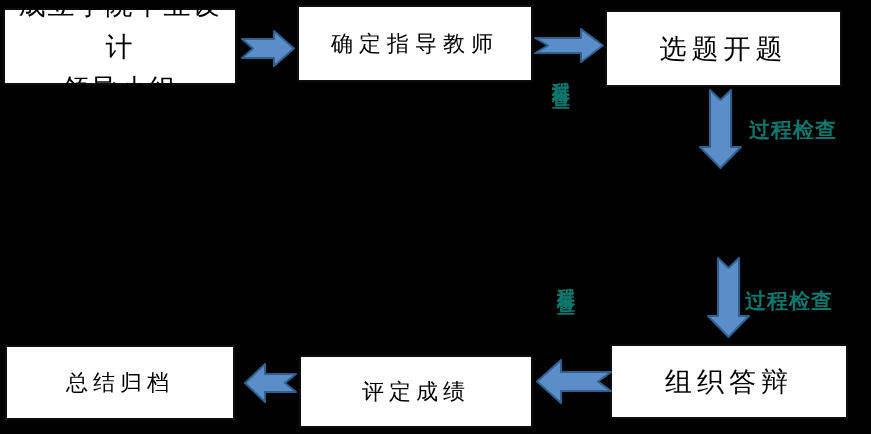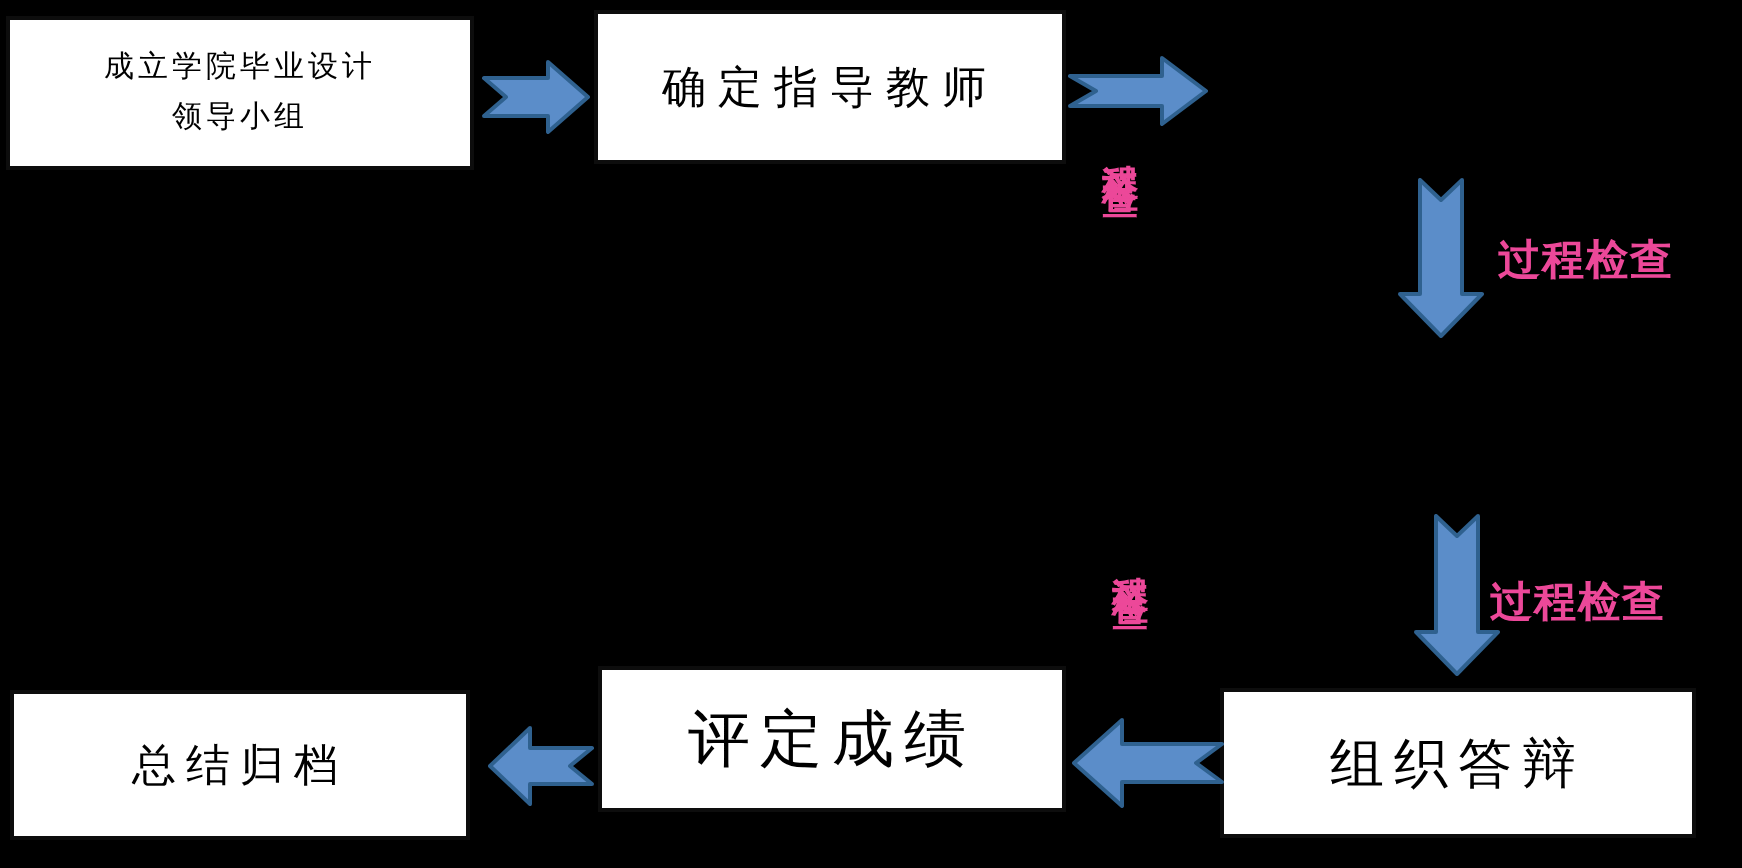--- a/index.html
+++ b/index.html
@@ -20,46 +20,46 @@
     background: #ffffff;
     border: 2px solid #0d0d0d;
     box-sizing: border-box;
     display: flex;
     align-items: center;
     justify-content: center;
     text-align: center;
     color: #000000;
   }
   .box .txt { white-space: pre-line; }
-  #box-establish { left: 3px;   top: 8px;   width: 234px; height: 77px; font-size: 15px; line-height: 25px; letter-spacing: 2px; }
+  #box-establish { left: 3px;   top: 8px;   width: 234px; height: 77px; font-size: 27px; line-height: 42px; letter-spacing: 2px; }
   #box-teacher   { left: 297px; top: 5px;   width: 236px; height: 77px; font-size: 22px; letter-spacing: 6px; }
   #box-topic     { left: 605px; top: 10px;  width: 237px; height: 77px; font-size: 27px; letter-spacing: 5px; }
   #box-defense   { left: 610px; top: 344px; width: 238px; height: 75px; font-size: 27px; letter-spacing: 5px; align-items: center; }
-  #box-grade     { left: 299px; top: 333px; width: 234px; height: 73px; font-size: 31px; letter-spacing: 5px; }
+  #box-grade     { left: 299px; top: 355px; width: 234px; height: 73px; font-size: 22px; letter-spacing: 5px; }
   #box-archive   { left: 5px;   top: 345px; width: 230px; height: 75px; font-size: 22px; letter-spacing: 5px; }
 
   .arrow { position: absolute; }
   .arrow polygon {
     fill: #5b8dc9;
     stroke: #2f618f;
     stroke-width: 2;
     stroke-linejoin: round;
   }
   #arrow-1 { left: 241px; top: 30px;  }
   #arrow-2 { left: 534px; top: 28px;  }
   #arrow-3 { left: 699px; top: 89px;  }
   #arrow-4 { left: 707px; top: 257px; }
   #arrow-5 { left: 536px; top: 359px; }
   #arrow-6 { left: 244px; top: 363px; }
 
   .plabel {
     position: absolute;
-    color: #ec4899;
+    color: #0f766e;
     font-weight: bold;
-    font-family: Liberation Serif, serif;
+    font-family: Liberation Mono, monospace;
   }
   .plabel.vert {
     writing-mode: vertical-rl;
     text-orientation: upright;
     font-size: 18px;
     letter-spacing: 3px;
     line-height: 26px;
   }
   .plabel.horiz {
     font-size: 21px;
@@ -74,20 +74,23 @@
 <body>
 
 <div class="canvas">
 
   <div class="box" id="box-establish">
     <span class="txt">成立学院毕业设计
 领导小组</span>
   </div>
   <div class="box" id="box-teacher">
     <span class="txt">确定指导教师</span>
+  </div>
+  <div class="box" id="box-topic">
+    <span class="txt">选题开题</span>
   </div>
   <div class="box" id="box-defense">
     <span class="txt">组织答辩</span>
   </div>
   <div class="box" id="box-grade">
     <span class="txt">评定成绩</span>
   </div>
   <div class="box" id="box-archive">
     <span class="txt">总结归档</span>
   </div>

